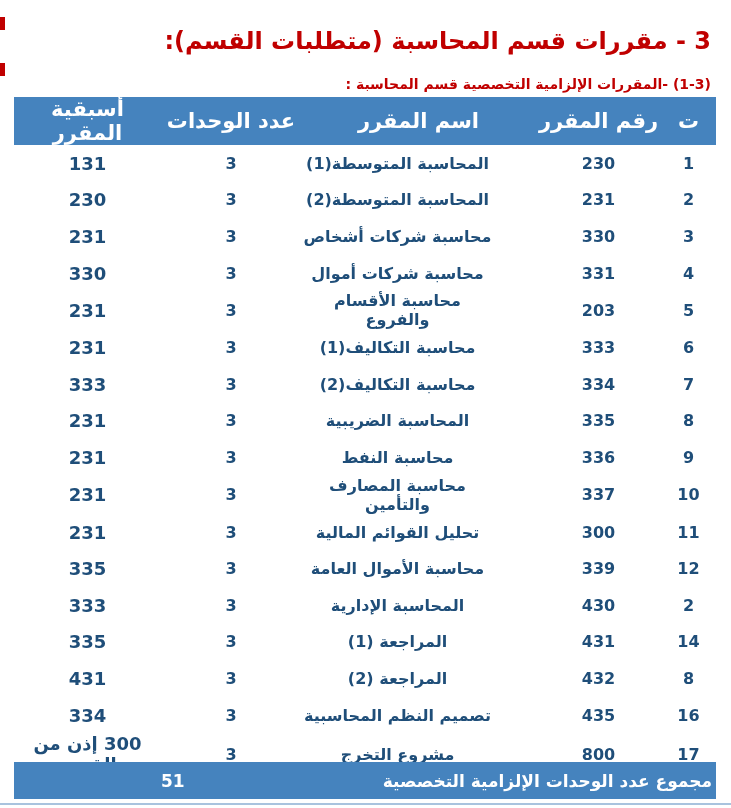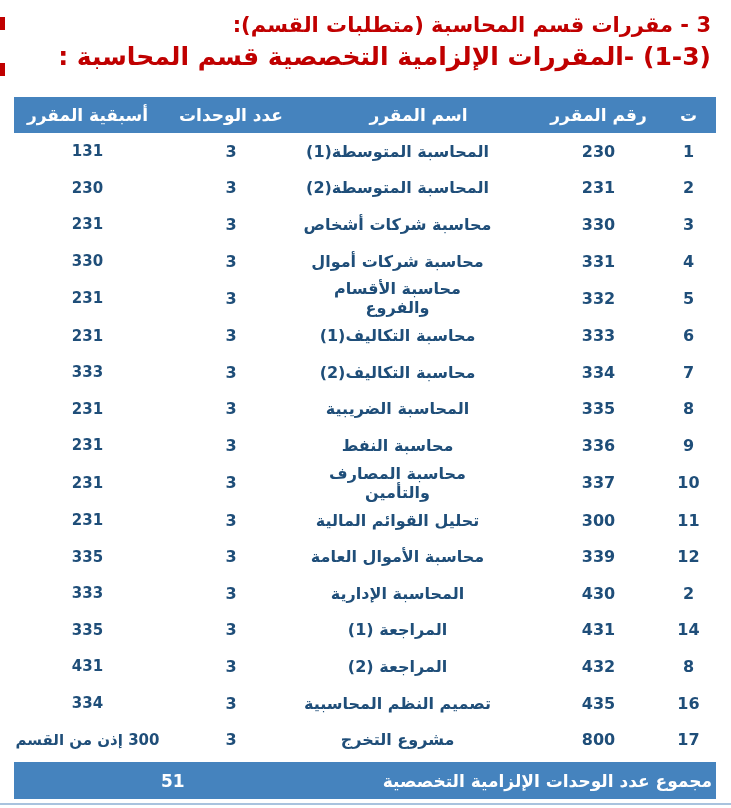--- a/index.html
+++ b/index.html
@@ -5,41 +5,41 @@
   * { margin:0; padding:0; box-sizing:border-box; }
   html,body { width:731px; height:808px; background:#ffffff; overflow:hidden; }
   body { font-family:"DejaVu Sans", sans-serif; font-weight:bold; direction:rtl; position:relative; }
 
   
   .edge-mark { position:absolute; left:0; width:5px; height:13px; background:#C00000; }
   .edge-mark.m1 { top:17px; }
   .edge-mark.m2 { top:63px; }
 
   .titles { position:absolute; top:8px; right:20px; left:20px; text-align:right; color:#C00000; }
-  .title-main { font-size:21px; line-height:34px; letter-spacing:0; }
-  .title-sub  { font-size:25px; line-height:30px; }
+  .title-main { font-size:24px; line-height:34px; letter-spacing:0;margin-top:16px; }
+  .title-sub  { font-size:14px; line-height:30px; margin-top:11px; }
 
   .tablewrap { position:absolute; top:97px; right:15px; width:702px; }
   table { border-collapse:collapse; width:702px; table-layout:fixed; }
   col.c-serial { width:55px; }
   col.c-code   { width:125px; }
   col.c-name   { width:235px; }
   col.c-units  { width:140px; }
   col.c-prereq { width:147px; }
 
   thead th {
-    background:#4583BE; color:#ffffff; font-size:17px; font-weight:bold;
+    background:#4583BE; color:#ffffff; font-size:21px; font-weight:bold;
     height:36px; text-align:center; vertical-align:middle; padding:0;
   }
   tbody td {
     color:#1F4E79; font-size:16px; font-weight:bold; height:36.6px;
     text-align:center; vertical-align:middle; padding:0; background:#ffffff;
   }
   tbody td.col-name { padding-right:42px; }
-  tbody td.col-prereq { font-size:15px; }
+  tbody td.col-prereq { font-size:18px; }
 
   .tfooter {
     position:absolute; top:762px; right:15px; width:702px; height:37px;
     background:#4583BE; color:#ffffff; display:flex; flex-direction:row;
     align-items:center; font-size:17px;
   }
   .tfooter .f-label { width:415px; text-align:right; padding-right:4px; }
   .tfooter .f-total { width:140px; text-align:left; }
   .tfooter .f-spacer { flex:1; }
 
@@ -98,21 +98,21 @@
         </tr>
         <tr>
           <td class="col-serial">4</td>
           <td class="col-code">331</td>
           <td class="col-name">محاسبة شركات أموال</td>
           <td class="col-units">3</td>
           <td class="col-prereq">330</td>
         </tr>
         <tr>
           <td class="col-serial">5</td>
-          <td class="col-code">332</td>
+          <td class="col-code">203</td>
           <td class="col-name">محاسبة الأقسام والفروع</td>
           <td class="col-units">3</td>
           <td class="col-prereq">231</td>
         </tr>
         <tr>
           <td class="col-serial">6</td>
           <td class="col-code">333</td>
           <td class="col-name">محاسبة التكاليف(1)</td>
           <td class="col-units">3</td>
           <td class="col-prereq">231</td>

